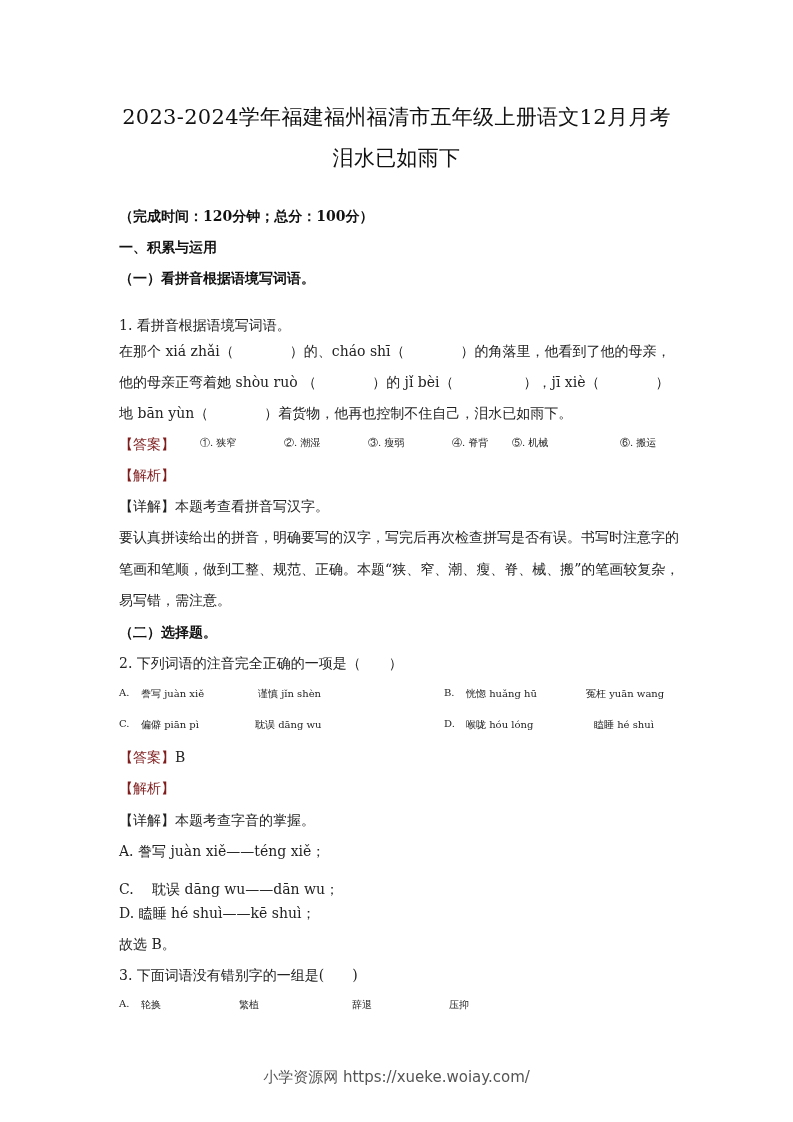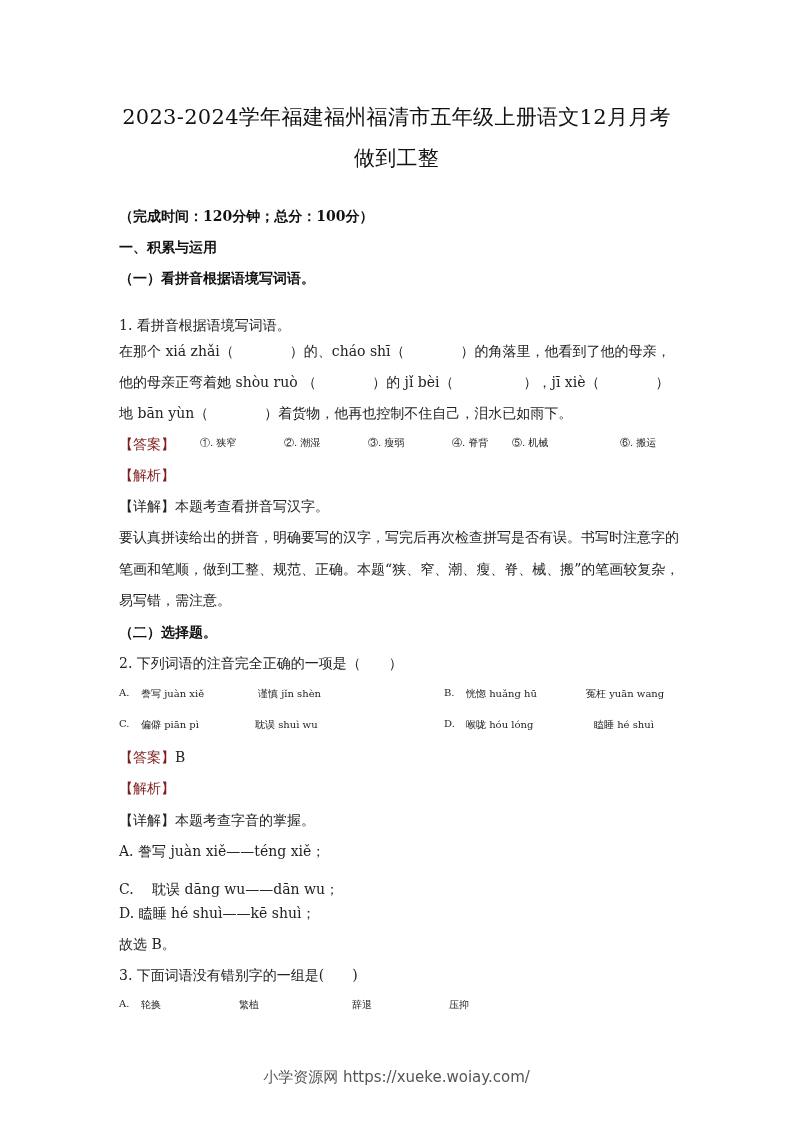--- a/index.html
+++ b/index.html
@@ -14,21 +14,21 @@
   .abs { position: absolute; font-size: 10px; white-space: nowrap; color: #222; }
   .footer { position: absolute; left: 0; width: 793px; top: 1068px; text-align: center;
             font-family: "DejaVu Sans", "Liberation Sans", sans-serif; font-size: 15px; color: #555; }
 </style>
 </head>
 <body>
 
 <div class="page">
 
   <div class="title" style="top:103px;">2023-2024学年福建福州福清市五年级上册语文12月月考</div>
-  <div class="title" style="top:144px;">做到工整</div>
+  <div class="title" style="top:144px;">泪水已如雨下</div>
 
   <div class="line bold" style="top:208px;">（完成时间：120分钟；总分：100分）</div>
   <div class="line bold" style="top:239px;">一、积累与运用</div>
   <div class="line bold" style="top:270px;">（一）看拼音根据语境写词语。</div>
 
   <div class="line" style="top:317px;">1. 看拼音根据语境写词语。</div>
   <div class="line" style="top:343px;">在那个 xiá zhǎi（　　　　）的、cháo shī（　　　　）的角落里，他看到了他的母亲，</div>
   <div class="line" style="top:405px;">地 bān yùn（　　　　）着货物，他再也控制不住自己，泪水已如雨下。</div>
   <div class="line" style="top:374px;">他的母亲正弯着她 shòu ruò （　　　　）的 jǐ bèi（　　　　　），jī xiè（　　　　）</div>
 
@@ -51,21 +51,21 @@
 
   <div class="abs" style="left:119px; top:687px;">A.</div>
   <div class="abs" style="left:141px; top:687px;">誊写 juàn xiě</div>
   <div class="abs" style="left:258px; top:687px;">谨慎 jǐn shèn</div>
   <div class="abs" style="left:444px; top:687px;">B.</div>
   <div class="abs" style="left:466px; top:687px;">恍惚 huǎng hū</div>
   <div class="abs" style="left:586px; top:687px;">冤枉 yuān wang</div>
 
   <div class="abs" style="left:119px; top:718px;">C.</div>
   <div class="abs" style="left:141px; top:718px;">偏僻 piān pì</div>
-  <div class="abs" style="left:255px; top:718px;">耽误 shuì wu</div>
+  <div class="abs" style="left:255px; top:718px;">耽误 dāng wu</div>
   <div class="abs" style="left:444px; top:718px;">D.</div>
   <div class="abs" style="left:466px; top:718px;">喉咙 hóu lóng</div>
   <div class="abs" style="left:594px; top:718px;">瞌睡 hé shuì</div>
 
   <div class="line" style="top:749px;">
     <span class="tag">【答案】</span><span>B</span>
   </div>
   <div class="line tag" style="top:780px;">【解析】</div>
   <div class="line" style="top:812px;">【详解】本题考查字音的掌握。</div>
   <div class="line" style="top:843px;">A. 誊写 juàn xiě——téng xiě；</div>

